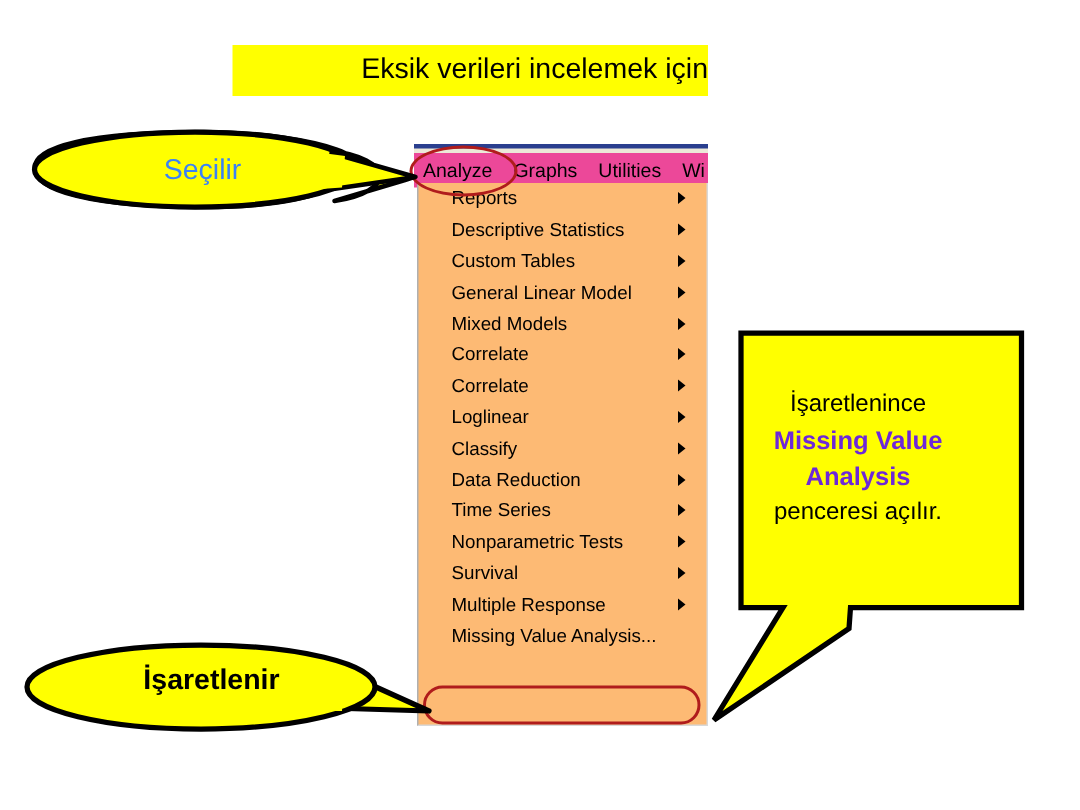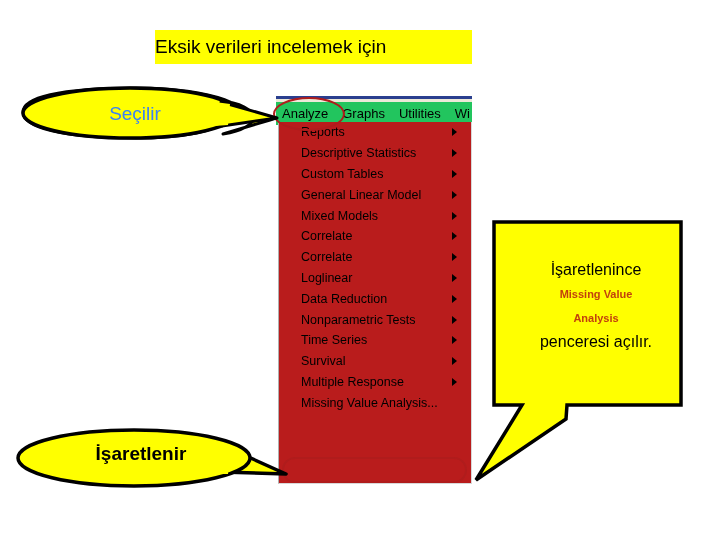--- a/index.html
+++ b/index.html
@@ -18,21 +18,21 @@
   
   #title-banner {
     position: absolute;
     left: 155px;
     top: 30px;
     width: 317px;
     height: 34px;
     background: #ffff00;
     display: flex;
     align-items: center;
-    justify-content: flex-start;
+    justify-content: flex-end;
   }
   #title-banner .title-text {
     font-size: 19px;
     color: #000000;
     font-family: "Liberation Sans", sans-serif;
     white-space: nowrap;
     letter-spacing: 0px;
   }
 
   
@@ -54,40 +54,40 @@
     box-sizing: border-box;
   }
   #menu-bar .menubar-inner {
     position: absolute;
     left: 0;
     top: 3px;
     width: 196px;
     height: 23px;
     display: flex;
     align-items: center;
-    background: #22c55e;
+    background: #ec4899;
   }
   .menubar-item {
     font-size: 13px;
     color: #000000;
     font-family: "Liberation Sans", sans-serif;
     white-space: nowrap;
     padding: 0 7px;
     line-height: 23px;
   }
   .menubar-item.first { padding-left: 6px; }
 
   
   #dropdown-panel {
     position: absolute;
     left: 2px;
     top: 26px;
     width: 194px;
     height: 362px;
-    background: #b91c1c;
+    background: #fdba74;
     border-left: 1px solid #b0b0b0;
     border-right: 1px solid #d8d8d8;
     border-bottom: 1px solid #d8d8d8;
     box-sizing: border-box;
   }
   .menu-row {
     position: relative;
     height: 20.8px;
     display: flex;
     align-items: center;
@@ -152,28 +152,28 @@
   }
   #secilir-text {
     left: 30px; top: 103px; width: 210px;
     font-size: 19px; color: #3b82f6;
   }
   #isaretlenir-text {
     left: 28px; top: 443px; width: 226px;
     font-size: 19px; color: #000000; font-weight: bold;
   }
   #rightbox-text {
-    left: 495px; top: 258px; width: 202px;
+    left: 471px; top: 258px; width: 202px;
     font-size: 16px; color: #000000;
     line-height: 24px;
   }
   #rightbox-text .blue-bold {
-    color: #c2410c;
+    color: #6d28d9;
     font-weight: bold;
-    font-size: 11px;
+    font-size: 17px;
   }
 </style>
 </head>
 <body>
 
 <div id="title-banner">
   <span class="title-text">Eksik verileri incelemek için</span>
 </div>
 
 <div id="spss-window">
@@ -223,34 +223,38 @@
     <div class="menu-row">
       <span class="menu-label">Correlate</span>
       <span class="submenu-arrow"></span>
     </div>
 
     <div class="menu-row">
       <span class="menu-label">Loglinear</span>
       <span class="submenu-arrow"></span>
     </div>
 
+    <div class="menu-row">
+      <span class="menu-label">Classify</span>
+      <span class="submenu-arrow"></span>
+    </div>
 
     <div class="menu-row">
       <span class="menu-label">Data Reduction</span>
       <span class="submenu-arrow"></span>
     </div>
 
 
     <div class="menu-row">
+      <span class="menu-label">Time Series</span>
+      <span class="submenu-arrow"></span>
+    </div>
+
+    <div class="menu-row">
       <span class="menu-label">Nonparametric Tests</span>
-      <span class="submenu-arrow"></span>
-    </div>
-
-    <div class="menu-row">
-      <span class="menu-label">Time Series</span>
       <span class="submenu-arrow"></span>
     </div>
 
     <div class="menu-row">
       <span class="menu-label">Survival</span>
       <span class="submenu-arrow"></span>
     </div>
 
     <div class="menu-row">
       <span class="menu-label">Multiple Response</span>

